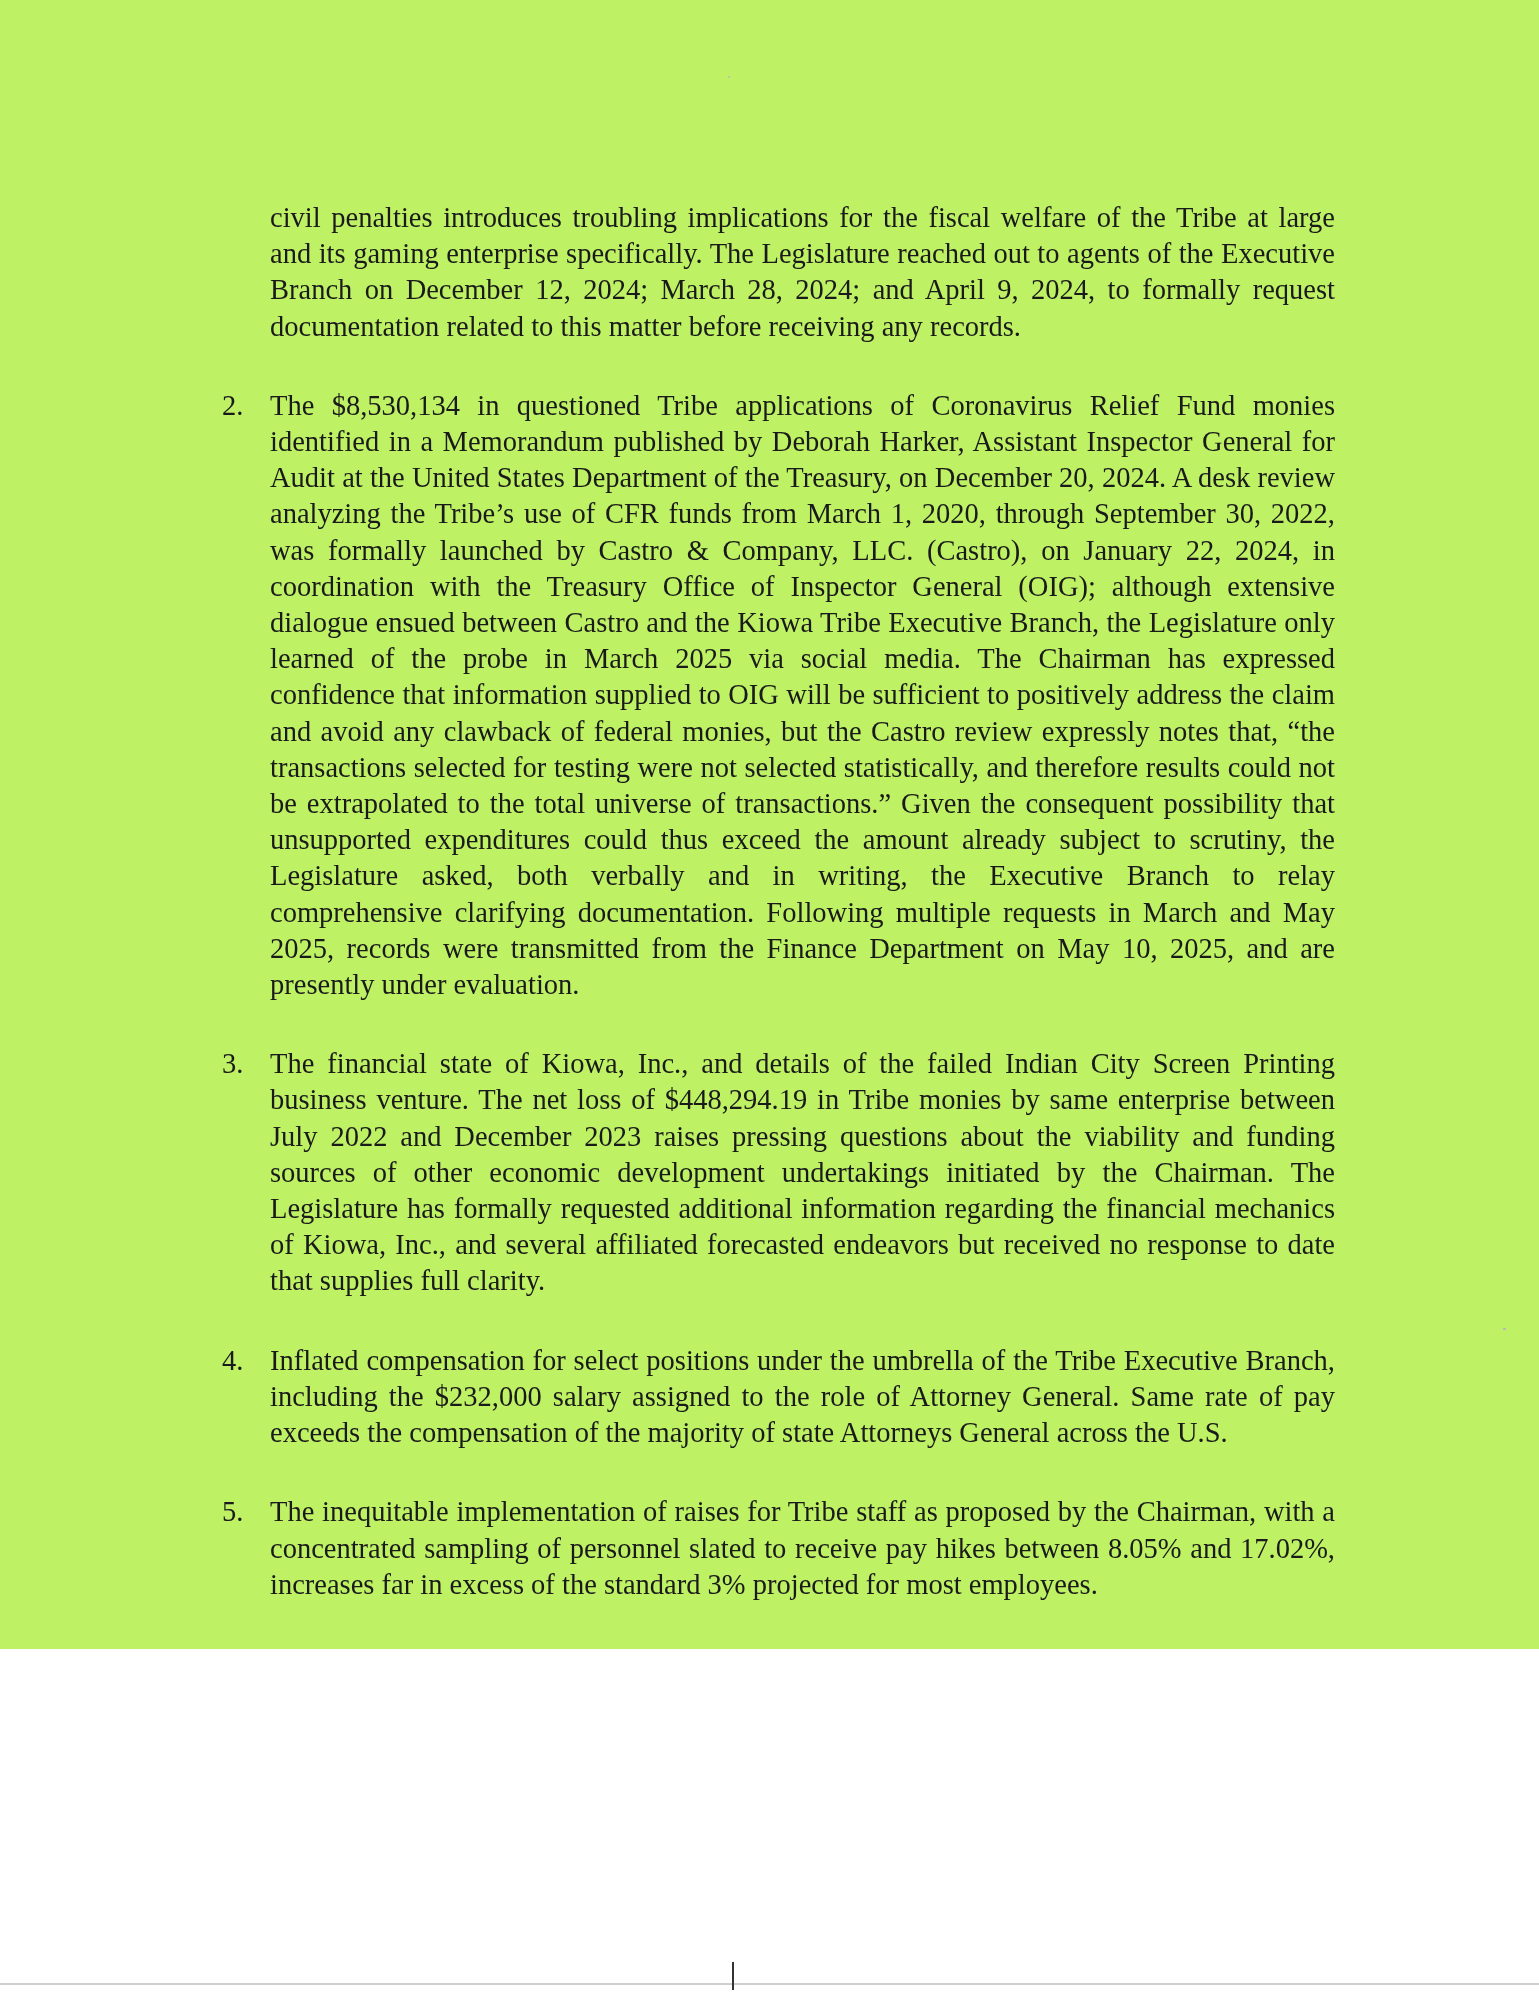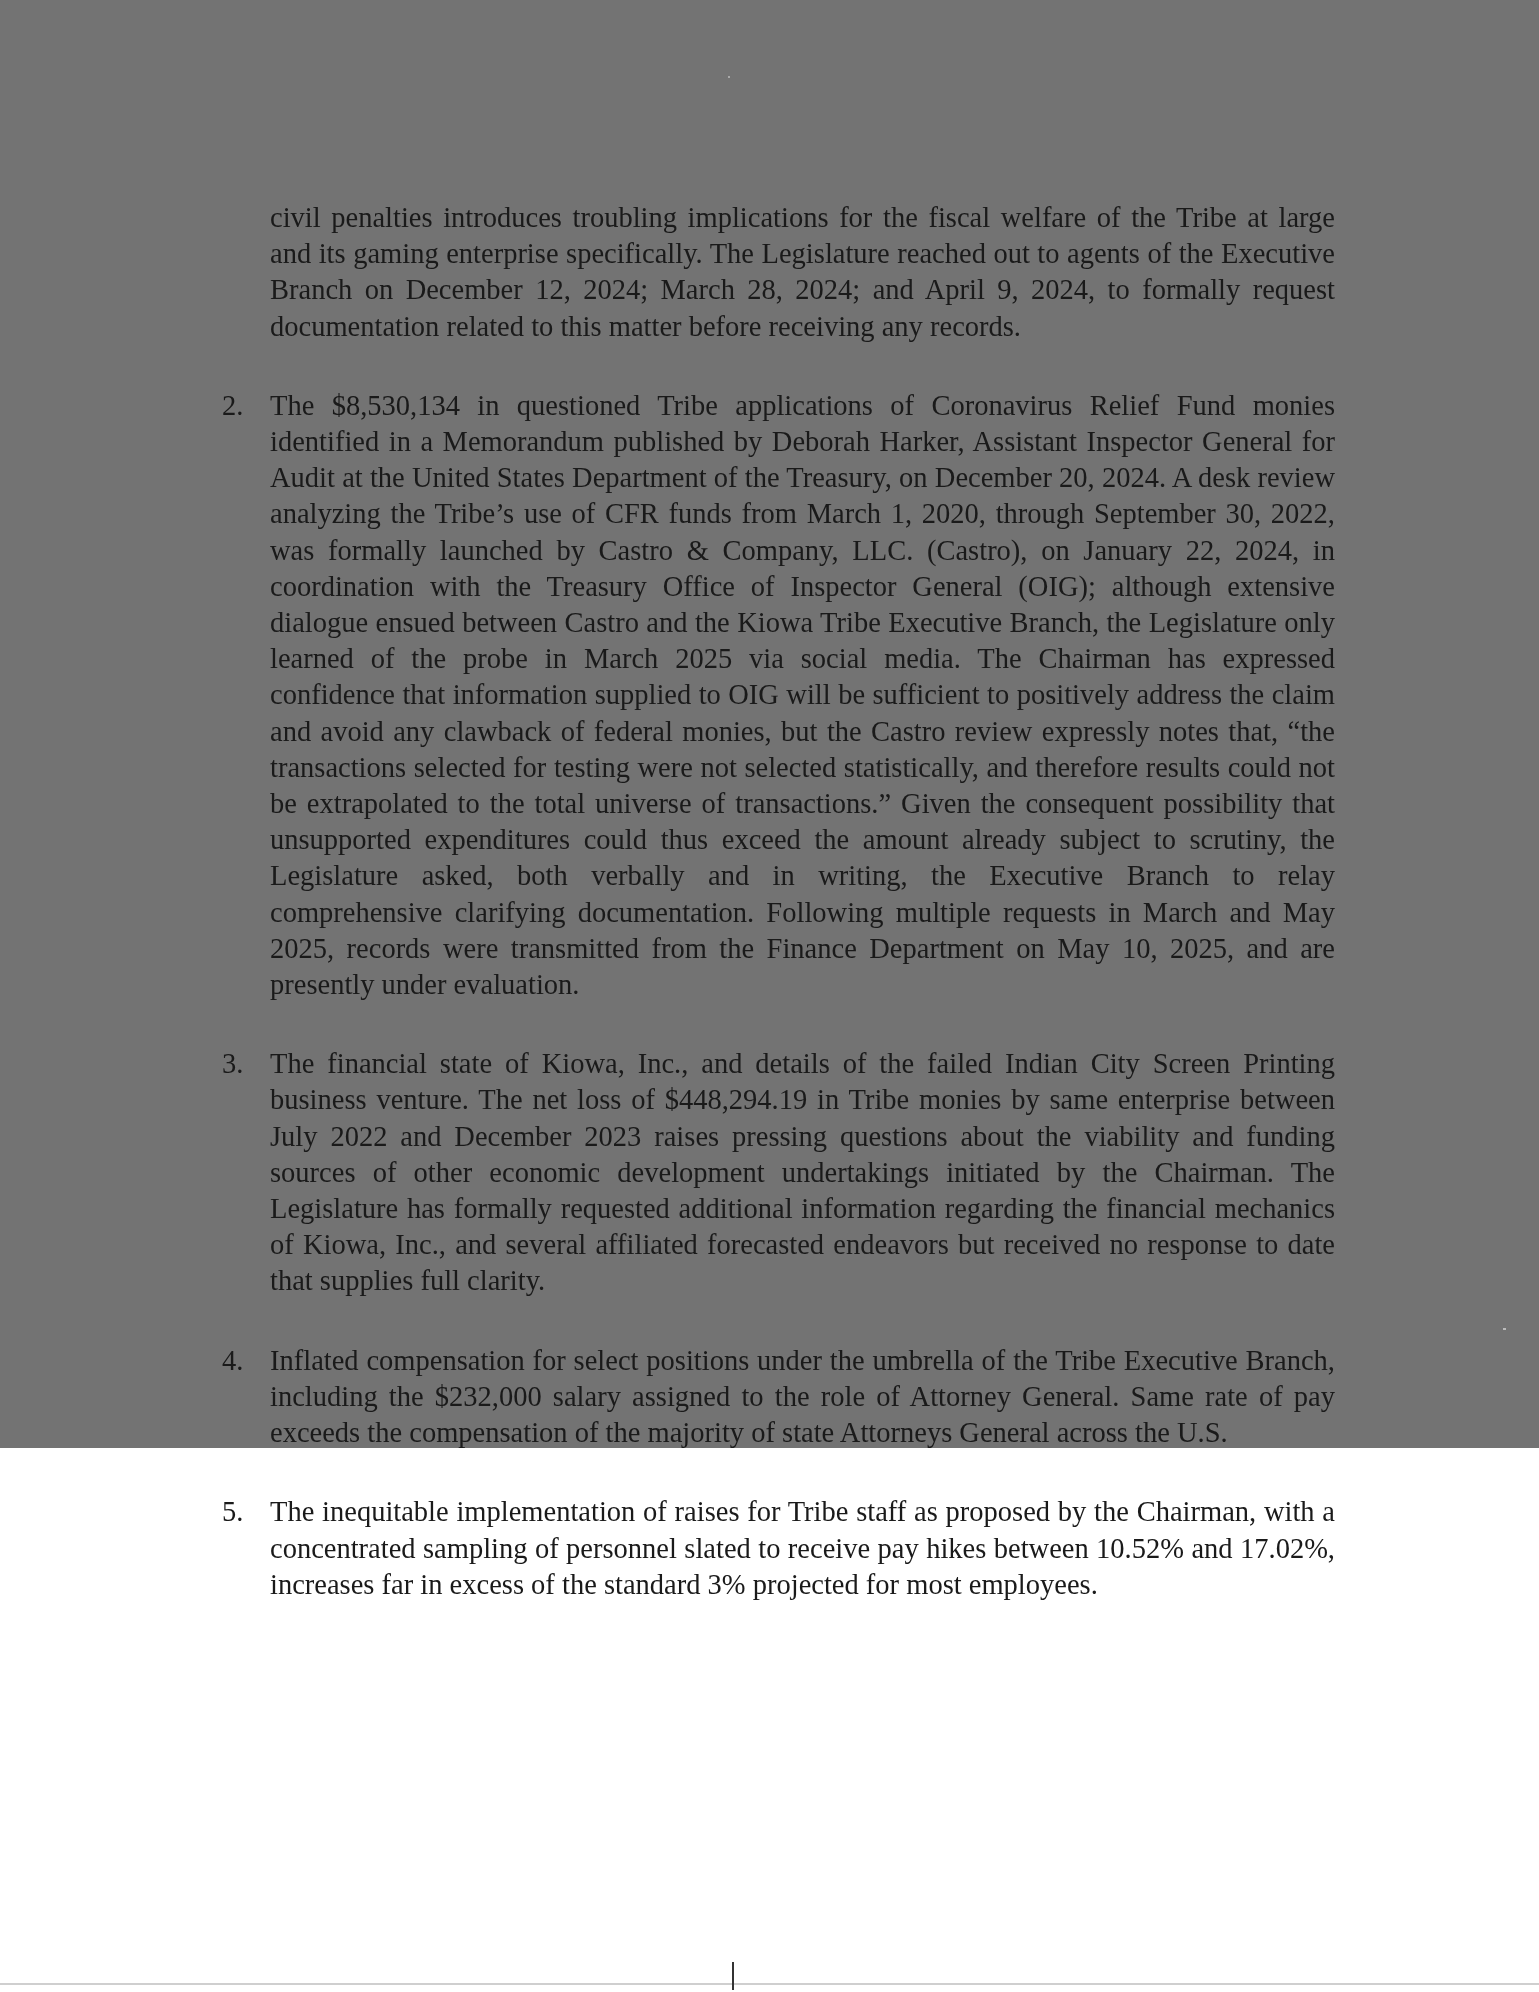--- a/index.html
+++ b/index.html
@@ -1,18 +1,18 @@
 <!DOCTYPE html>
 <html><head>
   <meta charset="utf-8">
   <style>
     html, body { margin: 0; padding: 0; background: #fff; }
     body { width: 1539px; height: 1992px; position: relative; overflow: hidden;
       font-family: "Liberation Serif", "DejaVu Serif", serif; color: #1a1a1a; }
-    .page { position: absolute; left: 0; top: 0; width: 1539px; height: 1448px; background: #737373; }
+    .page { position: absolute; left: 0; top: 0; width: 1539px; height: 1649px; background: #bef264; }
     .top-dot { position: absolute; left: 728px; top: 76px; width: 2px; height: 2px; background: #bbb; border-radius: 50%; }
     .right-dot { position: absolute; left: 1503px; top: 1328px; width: 3px; height: 2px; background: #bbb; }
     .content { position: absolute; left: 270px; top: 200px; width: 1065px; }
     p { margin: 0; font-size: 28.5px; line-height: 36.2px; text-align: justify; text-align-last: left; }
     .lead { margin-left: 0; }
     ol { list-style: none; margin: 0; padding: 0; }
     li { position: relative; margin-top: 43px; }
     li .num { position: absolute; left: -48px; top: 0; font-size: 28.5px; line-height: 36.2px; }
     .footer-line { position: absolute; left: 0; top: 1983px; width: 1539px; height: 2px; background: #cfcfcf; }
     .footer-tick { position: absolute; left: 732px; top: 1962px; width: 2px; height: 28px; background: #333; }
@@ -35,20 +35,20 @@
       <li>
         <span class="num">3.</span>
         <p>The financial state of Kiowa, Inc., and details of the failed Indian City Screen Printing business venture. The net loss of $448,294.19 in Tribe monies by same enterprise between July 2022 and December 2023 raises pressing questions about the viability and funding sources of other economic development undertakings initiated by the Chairman. The Legislature has formally requested additional information regarding the financial mechanics of Kiowa, Inc., and several affiliated forecasted endeavors but received no response to date that supplies full clarity.</p>
       </li>
       <li>
         <span class="num">4.</span>
         <p>Inflated compensation for select positions under the umbrella of the Tribe Executive Branch, including the $232,000 salary assigned to the role of Attorney General. Same rate of pay exceeds the compensation of the majority of state Attorneys General across the U.S.</p>
       </li>
       <li>
         <span class="num">5.</span>
-        <p>The inequitable implementation of raises for Tribe staff as proposed by the Chairman, with a concentrated sampling of personnel slated to receive pay hikes between 10.52% and 17.02%, increases far in excess of the standard 3% projected for most employees.</p>
+        <p>The inequitable implementation of raises for Tribe staff as proposed by the Chairman, with a concentrated sampling of personnel slated to receive pay hikes between 8.05% and 17.02%, increases far in excess of the standard 3% projected for most employees.</p>
       </li>
     </ol>
   </div>
 
   <div class="footer-line"></div>
   <div class="footer-tick"></div>
 </div>
 
 </body></html>

